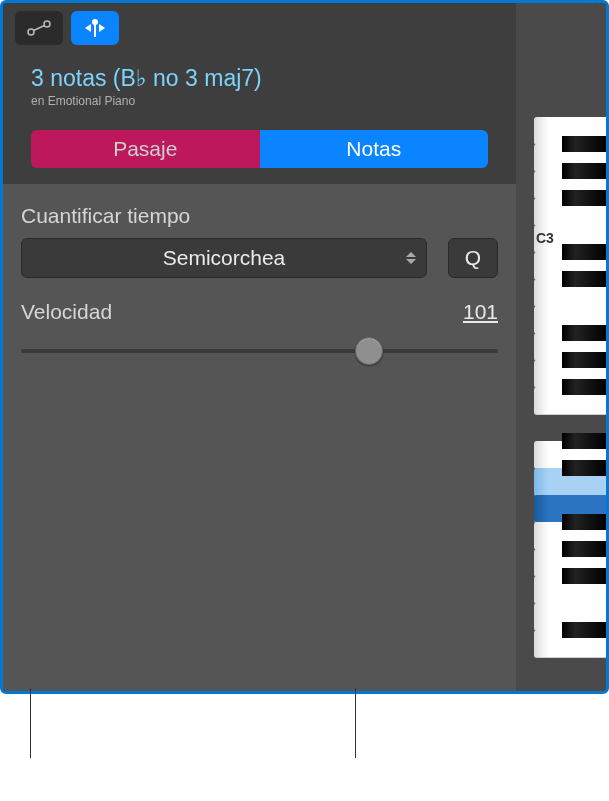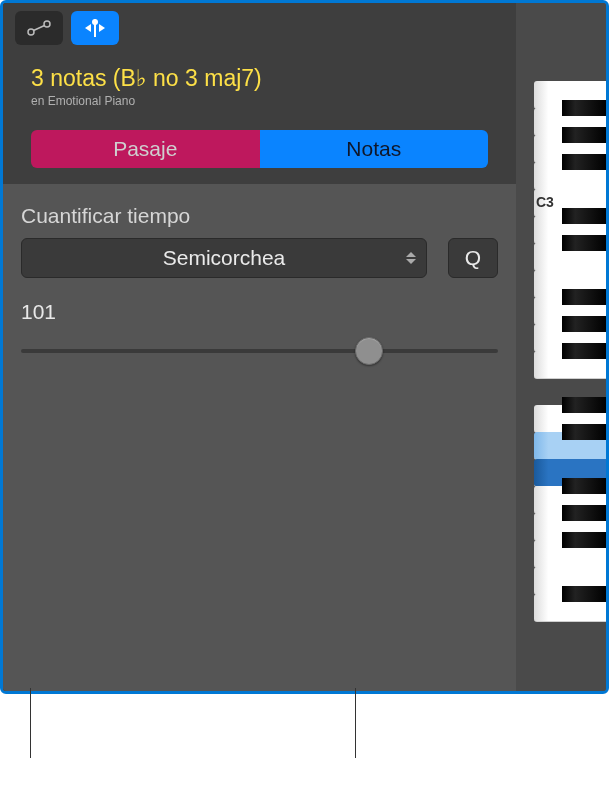--- a/index.html
+++ b/index.html
@@ -39,21 +39,21 @@
       align-items: center;
       justify-content: center;
       cursor: pointer;
     }
     .tool-btn.dark { background: #2b2b2b; }
     .tool-btn.blue { background: #0a84ff; }
     .title-block {
       padding: 14px 28px 8px 28px;
     }
     .title-main {
-      color: #fde047;
+      color: #7dd3fc;
       font-size: 23px;
       font-weight: 400;
     }
     .title-sub {
       color: #b0b0b0;
       font-size: 12px;
       margin-top: 2px;
     }
     .seg-control {
       display: flex;
@@ -69,21 +69,21 @@
       cursor: pointer;
     }
     .seg-btn.inactive {
       background: #be185d;
       color: #cfcfcf;
       border-top-left-radius: 6px;
       border-bottom-left-radius: 6px;
     }
     .seg-btn.active {
       background: #0a84ff;
-      color: #0f172a;
+      color: #ffffff;
       border-top-right-radius: 6px;
       border-bottom-right-radius: 6px;
     }
     .body-area {
       flex: 1;
       background: #555555;
       margin-top: 16px;
       padding: 20px 18px;
     }
     .label-row {
@@ -137,21 +137,21 @@
       font-size: 21px;
       cursor: pointer;
     }
     .velocity-row {
       display: flex;
       justify-content: space-between;
       color: #d6d6d6;
       font-size: 21px;
       margin-bottom: 12px;
     }
-    .velocity-value { color: #e8e8e8; }
+    .velocity-value { color: #e8e8e8; text-decoration: underline; }
     .slider-track {
       position: relative;
       height: 30px;
       display: flex;
       align-items: center;
       cursor: pointer;
     }
     .track-line {
       width: 100%;
       height: 4px;
@@ -167,21 +167,21 @@
       border-radius: 50%;
       top: 1px;
       transform: translateX(-50%);
       box-shadow: inset 0 1px 1px rgba(255,255,255,0.2), 0 1px 2px rgba(0,0,0,0.4);
     }
     
     .piano {
       width: 90px;
       background: #4a4a4a;
       position: relative;
-      padding-top: 78px;
+      padding-top: 114px;
     }
     .keys {
       position: relative;
       height: 544px;
     }
     .white-key {
       position: absolute;
       right: 0;
       width: 72px;
       height: 28px;
@@ -255,20 +255,21 @@
           <span>Semicorchea</span>
           <span class="chevrons">
             <span class="chev up"></span>
             <span class="chev down"></span>
           </span>
         </div>
         <div class="q-btn">Q</div>
       </div>
 
       <div class="velocity-row">
+        <span>Velocidad</span>
         <span class="velocity-value">101</span>
       </div>
       <div class="slider-track">
         <div class="track-line"></div>
         <div class="slider-thumb" id="vel-thumb" style="left: 73%;"></div>
       </div>
     </div>
   </div>
 
   <div class="piano">

